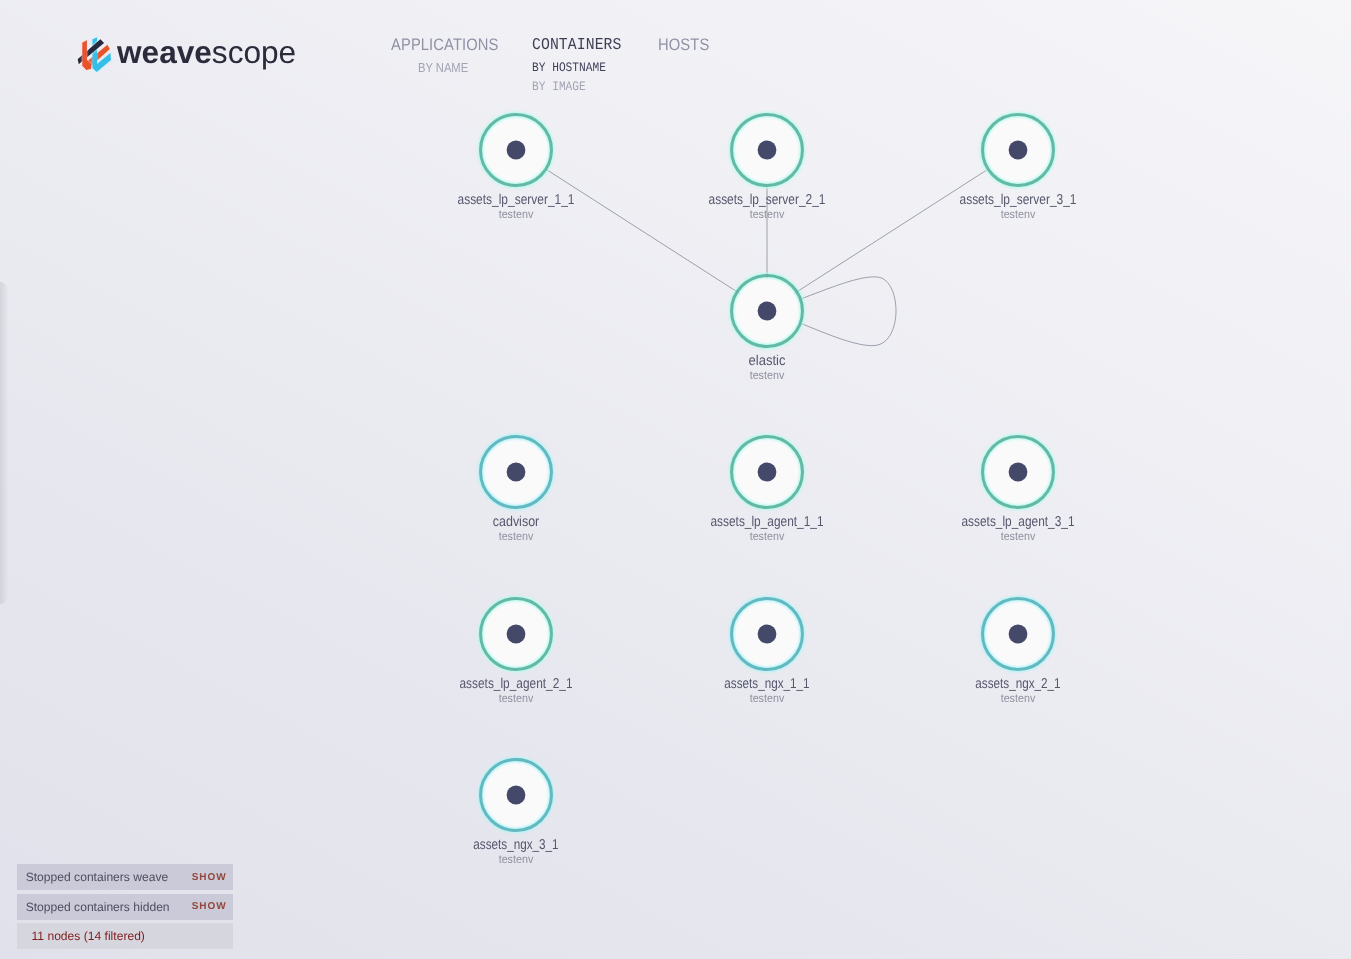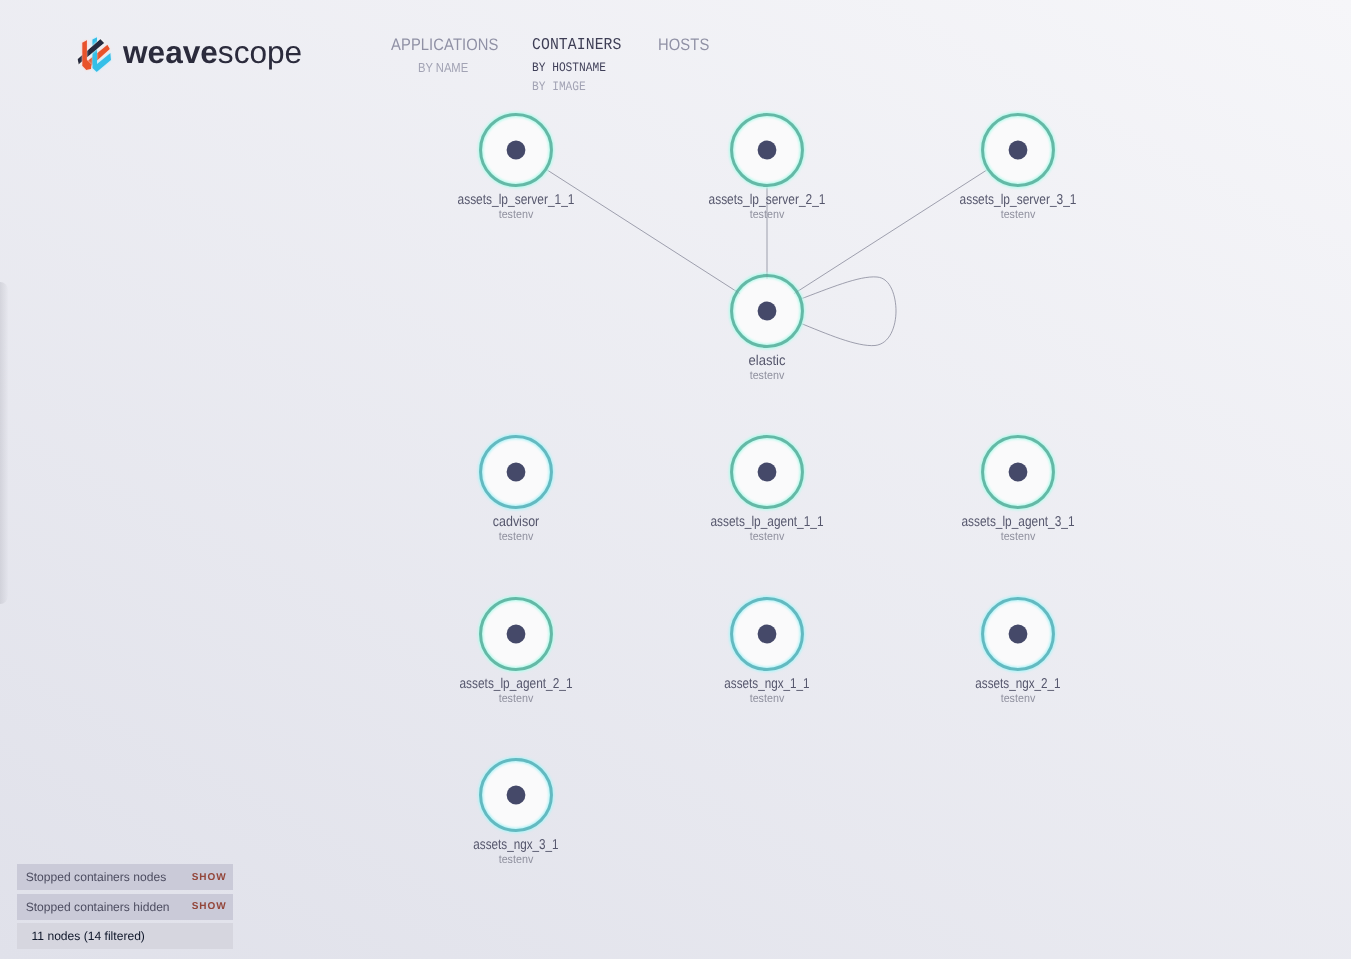--- a/index.html
+++ b/index.html
@@ -5,21 +5,21 @@
 <style>
   html,body{margin:0;padding:0;width:1351px;height:959px;overflow:hidden;}
   body{font-family:"Liberation Sans",sans-serif;background:#f1f0f4;-webkit-font-smoothing:antialiased;text-rendering:geometricPrecision;}
   svg text{-webkit-font-smoothing:antialiased;}
   #app{position:relative;width:1351px;height:959px;overflow:hidden;
        background:linear-gradient(27.84deg, rgb(224,225,234) 0%, rgb(246,246,249) 100%);}
 
   
   .logo-wrap{position:absolute;left:74px;top:30px;height:52px;}
   .logo-mark{position:absolute;left:0;top:0;overflow:visible;}
-  .logo-text{position:absolute;left:43px;top:7px;font-size:31.6px;line-height:31px;color:#2b2b3c;white-space:nowrap;margin-left:6px;}
+  .logo-text{position:absolute;left:43px;top:7px;font-size:31.6px;line-height:31px;color:#2b2b3c;white-space:nowrap;}
   .logo-text .b{font-weight:700;}
   .logo-text .r{font-weight:400;}
 
   .nav{position:absolute;top:37px;left:391px;}
   .nav-col{position:absolute;top:0;}
   .nav-col.c1{left:0;text-align:center;}
   .nav-col.c2{left:141px;font-family:Liberation Mono, monospace;}
   .nav-col.c3{left:267px;}
   .topo-title{font-size:16.6px;letter-spacing:0.1px;color:#9091a5;line-height:16px;cursor:pointer;white-space:nowrap;transform:scaleX(0.890);transform-origin:0 50%;}
   .topo-title.sel{color:#3e3e55;}
@@ -27,21 +27,21 @@
   .sub.sel{color:#3f3f58;}
   .sub.first{margin-top:5.0px;}
 
   svg.graph{position:absolute;left:0;top:0;width:1351px;height:959px;}
 
   
   .status{position:absolute;left:17px;top:864px;width:216px;}
   .srow{height:26px;display:flex;align-items:center;justify-content:space-between;
         background:#cacad8;padding:0 6.5px 0 8.7px;margin-bottom:3.6px;font-size:12.1px;color:#4d4d61;cursor:pointer;}
   .srow .show{color:#93463a;font-weight:700;font-size:10px;letter-spacing:0.9px;}
-  .srow.count{background:#d6d6df;color:#0f172a;justify-content:flex-start;padding-left:14.5px;margin-bottom:0;font-size:12.1px;}
+  .srow.count{background:#d6d6df;color:#7f1d1d;justify-content:flex-start;padding-left:14.5px;margin-bottom:0;font-size:12.1px;}
   .edge-handle{position:absolute;left:-8px;top:282px;width:16px;height:322px;border-radius:8px;
        background:linear-gradient(90deg,rgba(150,150,160,.33) 0%,rgba(152,152,163,.26) 50%,rgba(170,170,185,.03) 100%);}
 </style>
 </head>
 <body>
 
 <div id="app">
 
   <div class="edge-handle"></div>
 
@@ -185,21 +185,21 @@
       </g>
     <g id="ticks-layer">
         <path d="M735.1407906102085 290.5644115069465 L739.6860939313412 293.4799247926133" fill="none" stroke="#7e7f92" stroke-width="1" stroke-opacity="0.33"></path>
         <path d="M767 273.15 L767 278.55" fill="none" stroke="#7e7f92" stroke-width="1" stroke-opacity="0.33"></path>
         <path d="M798.8592093897915 290.5644115069465 L794.3139060686588 293.4799247926133" fill="none" stroke="#7e7f92" stroke-width="1" stroke-opacity="0.33"></path>
       </g>
   </svg>
 
   <div class="status">
     <div class="srow">
-      <span>Stopped containers nodes</span>
+      <span>Stopped containers weave</span>
       <span class="show">SHOW</span>
     </div>
     <div class="srow">
       <span>Stopped containers hidden</span>
       <span class="show">SHOW</span>
     </div>
     <div class="srow count">11 nodes (14 filtered)</div>
   </div>
 </div>
 

